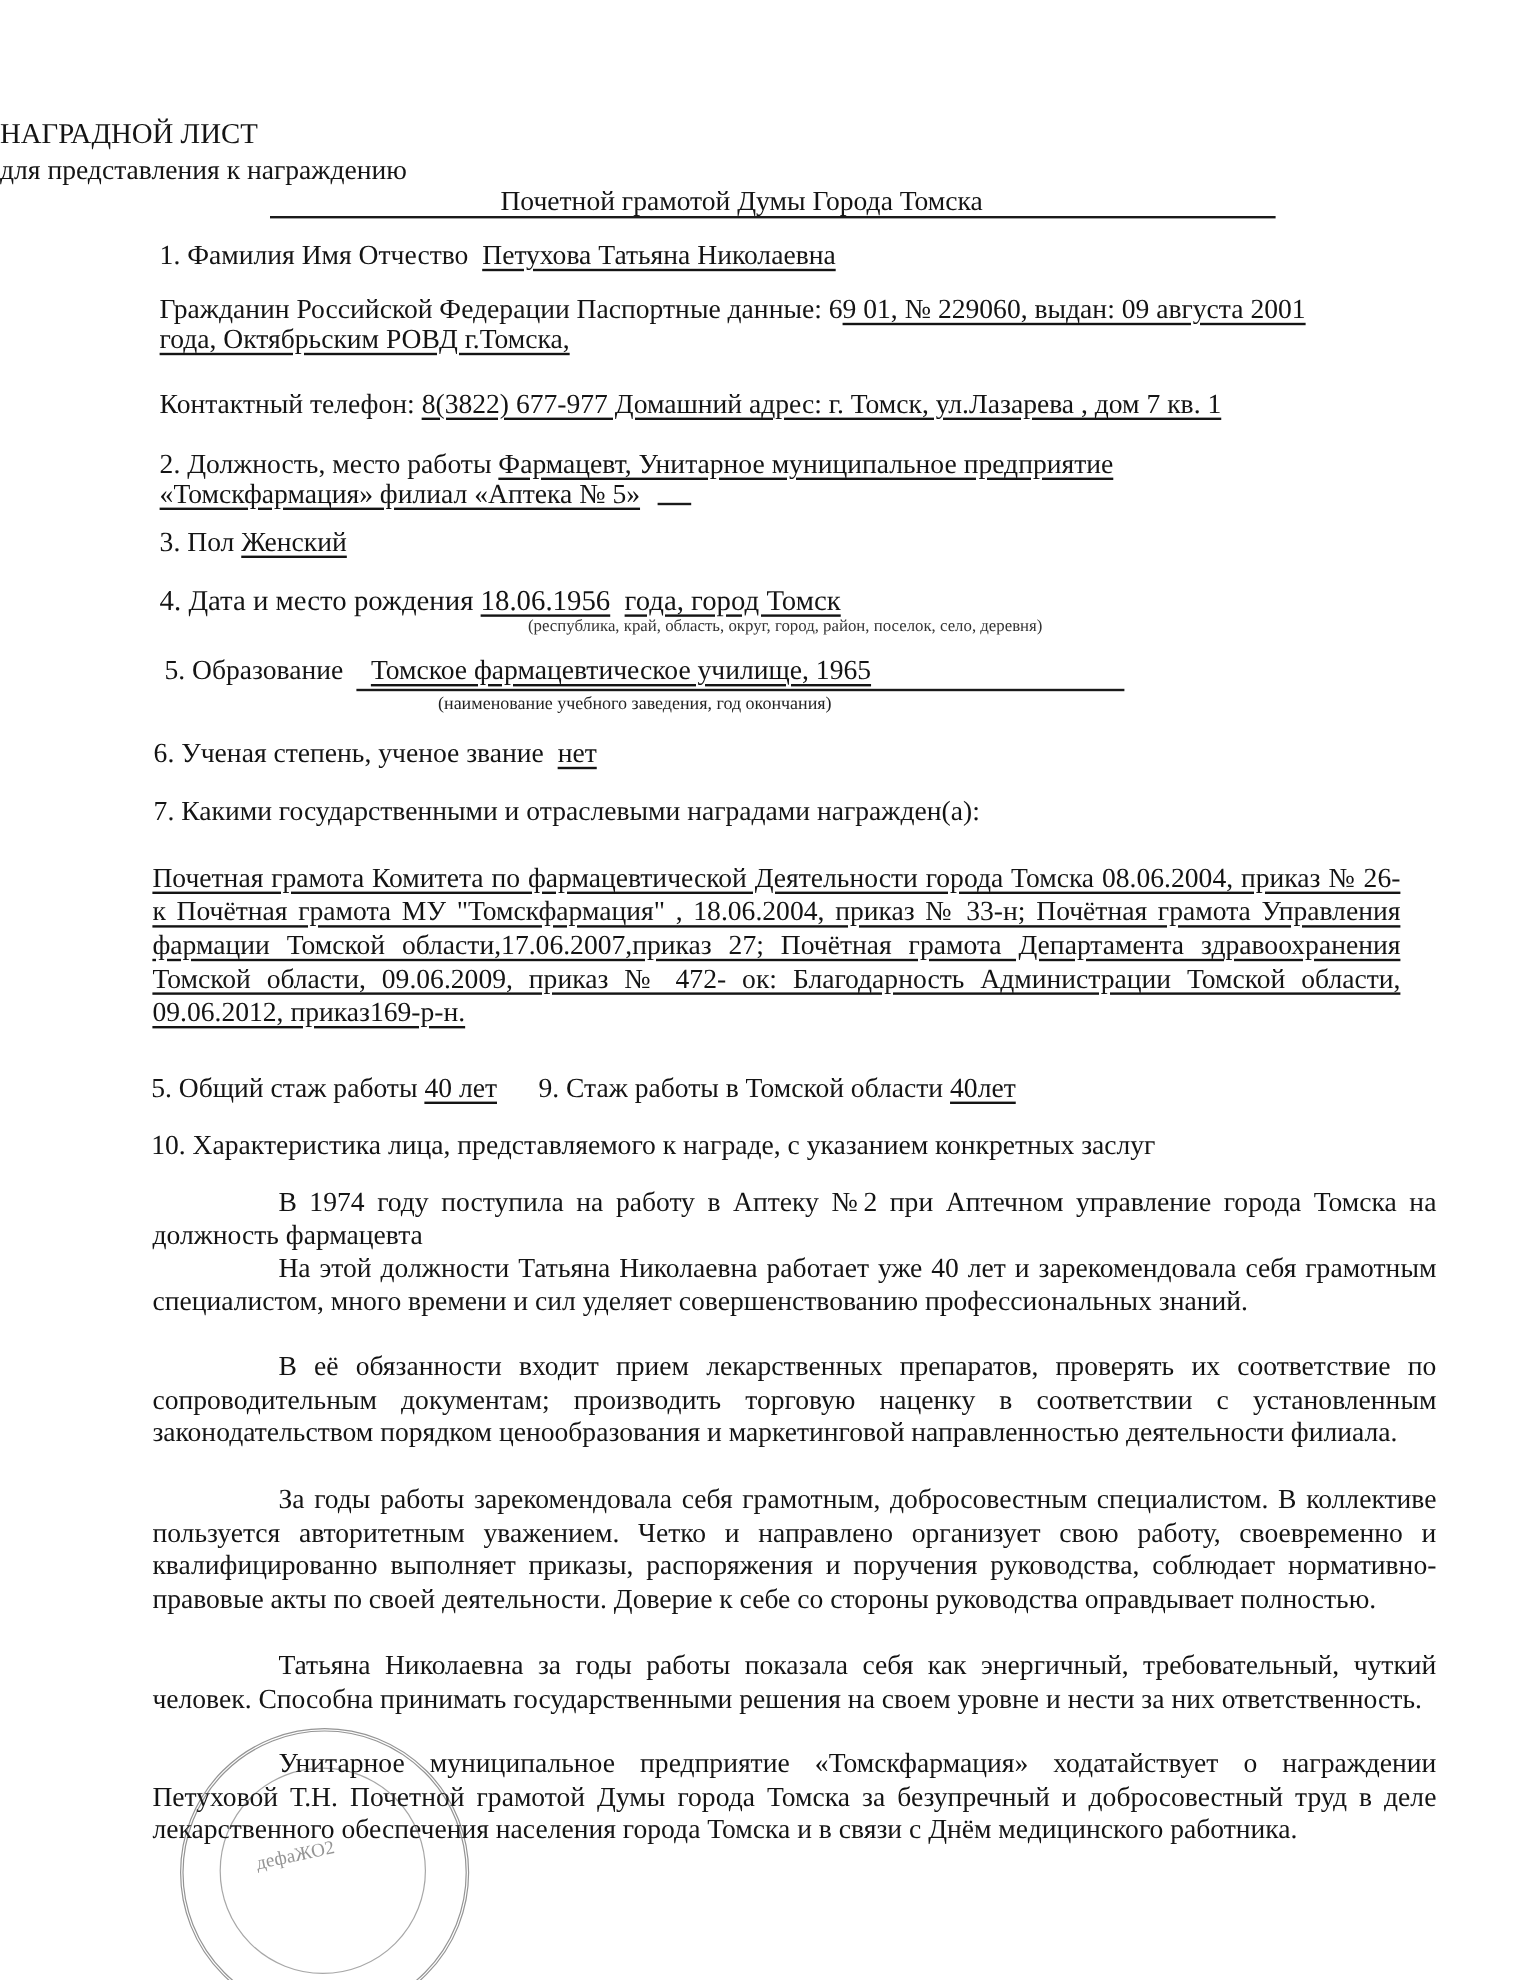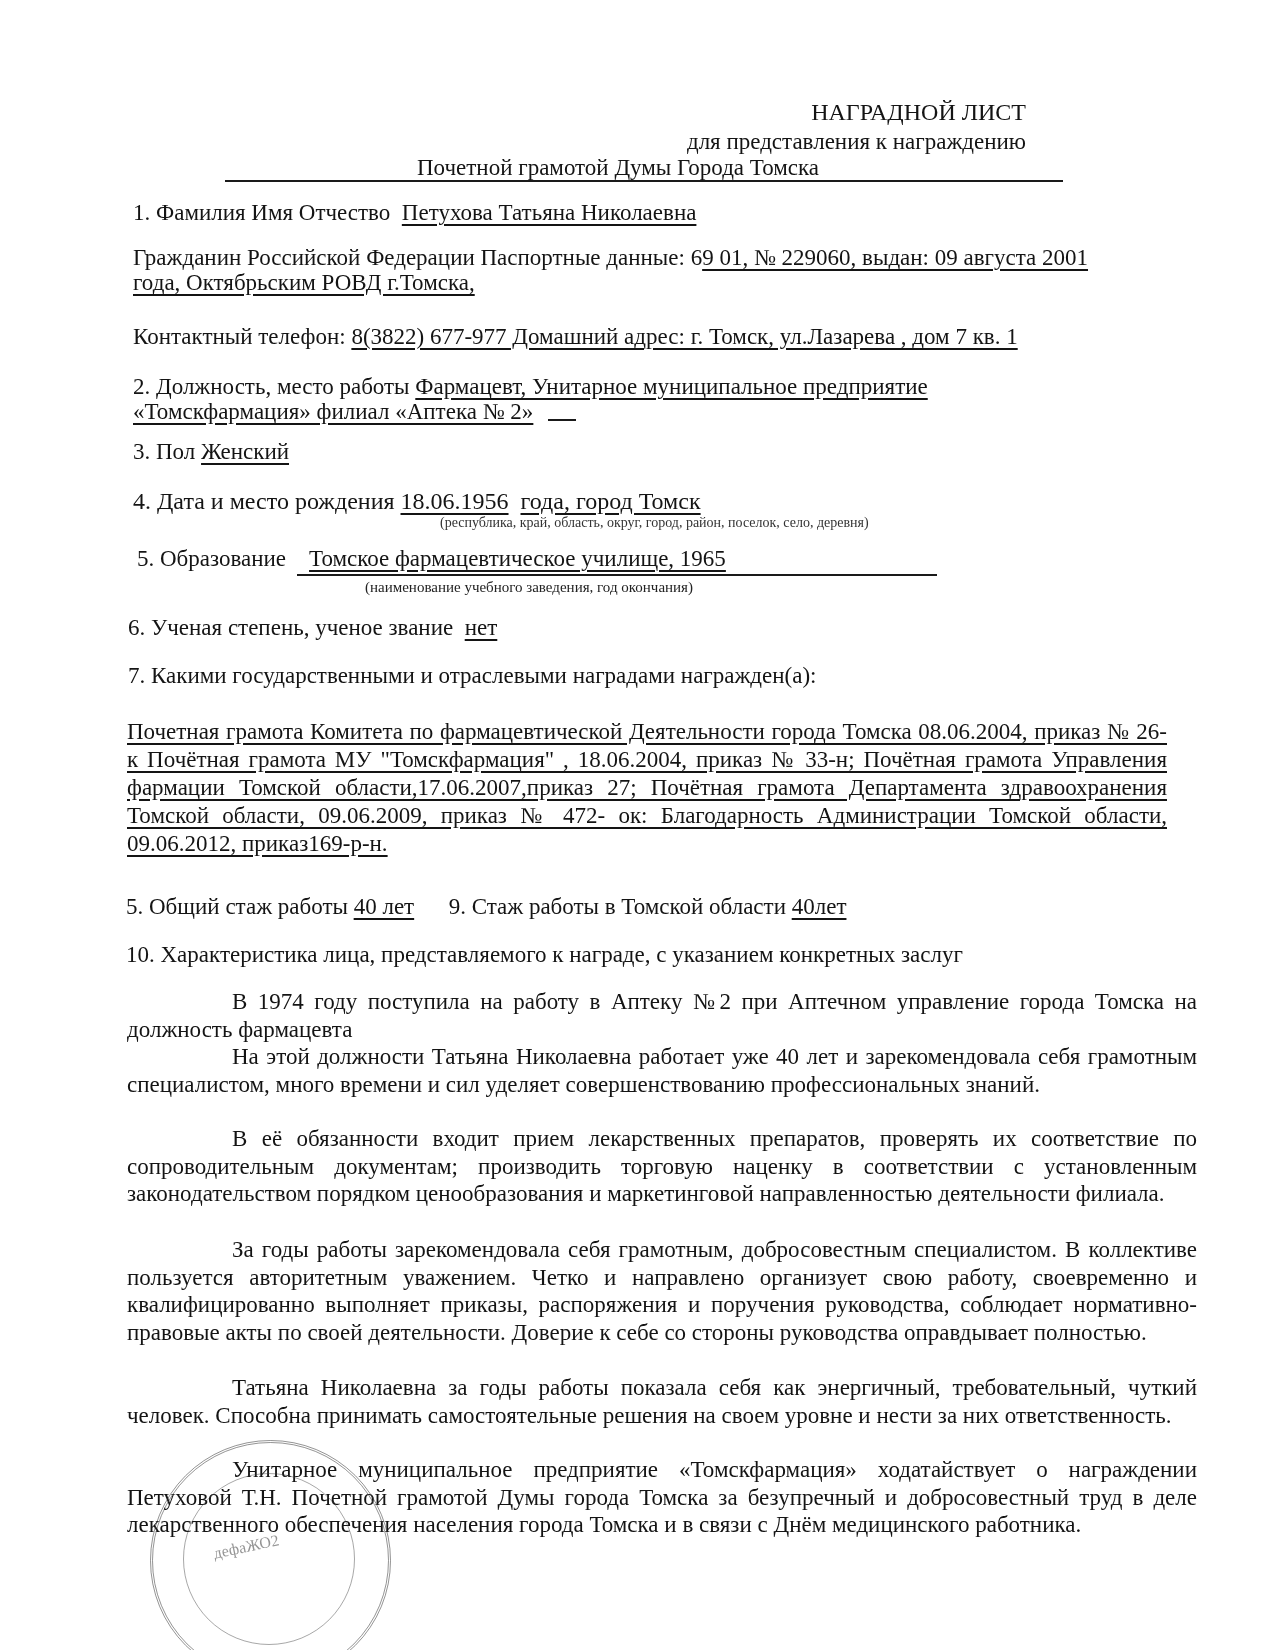--- a/index.html
+++ b/index.html
@@ -1,21 +1,21 @@
 <!DOCTYPE html>
 <html><head>
 <meta charset="utf-8">
 <style>
   html, body { margin: 0; padding: 0; background: #ffffff; }
   body { width: 1275px; height: 1650px; position: relative; overflow: hidden;
          font-family: "Liberation Serif", "DejaVu Serif", serif; color: #141414; }
   .abs { position: absolute; white-space: nowrap; text-align: center; }
   .t { font-size: 23px; line-height: 28px; }
   .u { text-decoration: underline; text-decoration-thickness: 2px; text-underline-offset: 4px; }
-  .center { left: 0; width: 1026px; text-align: right; }
+  .center { left: 0; width: 1026px; text-align: left; }
   .hint { font-size: 14px; line-height: 12px; color: #333; }
   .hint2 { font-size: 15px; line-height: 18px; color: #222; }
   .rule { position: absolute; height: 2px; background: #1a1a1a; }
   .para { position: absolute; left: 127px; width: 1070px; font-size: 23px; line-height: 27.5px;
           text-align: justify; white-space: normal; }
   .para .indent { display: inline-block; width: 105px; }
   .awards { position: absolute; left: 127px; width: 1040px; font-size: 23px; line-height: 28px;
             text-align: justify; text-decoration: underline; text-decoration-thickness: 2px;
             text-underline-offset: 4px; }
   .stamp { position: absolute; left: 150px; top: 1440px; width: 235px; height: 235px;
@@ -48,21 +48,21 @@
 <div class="abs t" style="top:323px; left:133px;">
   <span>Контактный телефон:</span>
   <span class="u">8(3822) 677-977 Домашний адрес: г. Томск, ул.Лазарева , дом 7 кв. 1</span>
 </div>
 
 <div class="abs t" style="top:373px; left:133px;">
   <span>2. Должность, место работы</span>
   <span class="u">Фармацевт, Унитарное муниципальное предприятие</span>
 </div>
 <div class="abs t" style="top:398px; left:133px;">
-  <span class="u">«Томскфармация» филиал «Аптека № 2»</span>
+  <span class="u">«Томскфармация» филиал «Аптека № 5»</span>
 </div>
 <div class="rule" style="top:419px; left:548px; width:28px;"></div>
 
 <div class="abs t" style="top:438px; left:133px;">
   <span>3. Пол</span>
   <span class="u">Женский</span>
 </div>
 
 <div class="abs t" style="top:487px; left:133px; font-size:24px;">
   <span>4. Дата и место рождения</span>
@@ -92,19 +92,19 @@
   <span>9. Стаж работы в Томской области</span>
   <span class="u">40лет</span>
 </div>
 
 <div class="abs t" style="top:941px; left:126px;">10. Характеристика лица, представляемого к награде, с указанием  конкретных заслуг</div>
 
 <div class="para" style="top:988px;"><span class="indent"></span><span>В 1974 году поступила на работу в Аптеку №2 при Аптечном управление города Томска на должность фармацевта</span></div>
 <div class="para" style="top:1043px;"><span class="indent"></span><span>На этой должности Татьяна Николаевна работает уже 40 лет и зарекомендовала себя грамотным специалистом, много времени и сил уделяет совершенствованию профессиональных знаний.</span></div>
 <div class="para" style="top:1125px;"><span class="indent"></span><span>В её обязанности входит прием лекарственных препаратов, проверять их соответствие по сопроводительным документам; производить торговую наценку в соответствии с установленным законодательством порядком ценообразования и маркетинговой направленностью деятельности филиала.</span></div>
 <div class="para" style="top:1236px;"><span class="indent"></span><span>За годы работы зарекомендовала себя грамотным, добросовестным специалистом. В коллективе пользуется авторитетным уважением. Четко и направлено организует свою работу, своевременно и квалифицированно выполняет приказы, распоряжения и поручения руководства, соблюдает нормативно-правовые акты по своей деятельности.  Доверие к себе со стороны руководства оправдывает полностью.</span></div>
-<div class="para" style="top:1374px;"><span class="indent"></span><span>Татьяна Николаевна  за годы работы показала себя как энергичный, требовательный, чуткий человек. Способна принимать самостоятельные решения на своем уровне и нести за них ответственность.</span></div>
+<div class="para" style="top:1374px;"><span class="indent"></span><span>Татьяна Николаевна  за годы работы показала себя как энергичный, требовательный, чуткий человек. Способна принимать государственными решения на своем уровне и нести за них ответственность.</span></div>
 <div class="para" style="top:1456px;"><span class="indent"></span><span>Унитарное муниципальное предприятие «Томскфармация» ходатайствует о награждении Петуховой Т.Н. Почетной грамотой Думы города Томска за безупречный и добросовестный труд в деле лекарственного обеспечения населения города Томска и в связи с Днём медицинского работника.</span></div>
 
 <div class="stamp">
   <div class="stamp-inner"></div>
   <div class="stamp-text">дефаЖО2</div>
 </div>
 
 </body></html>

